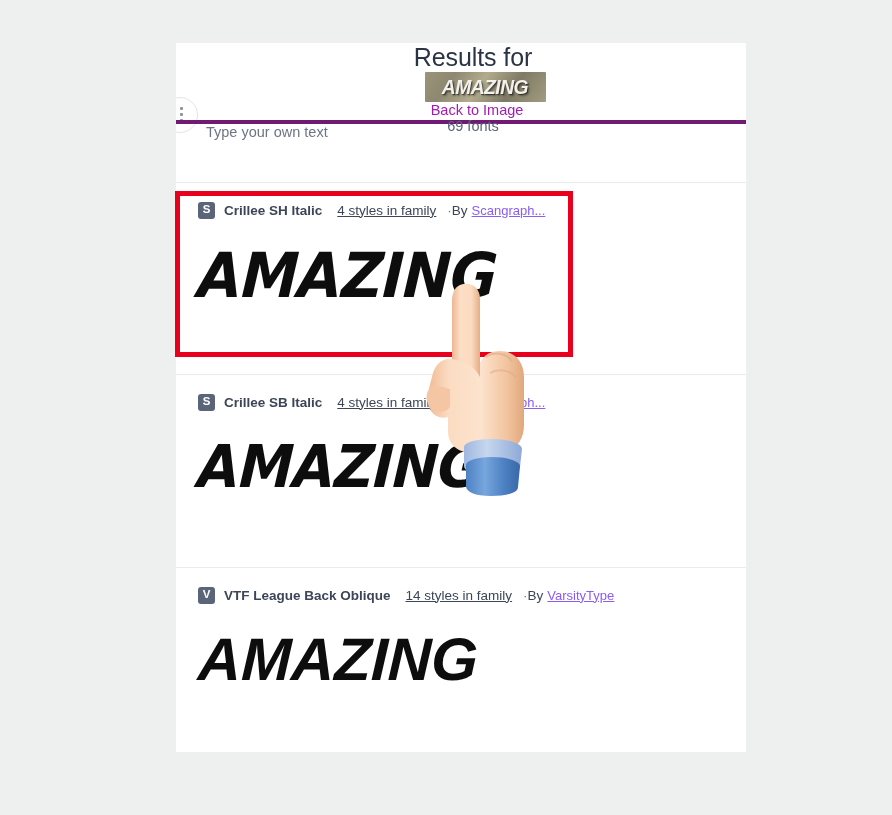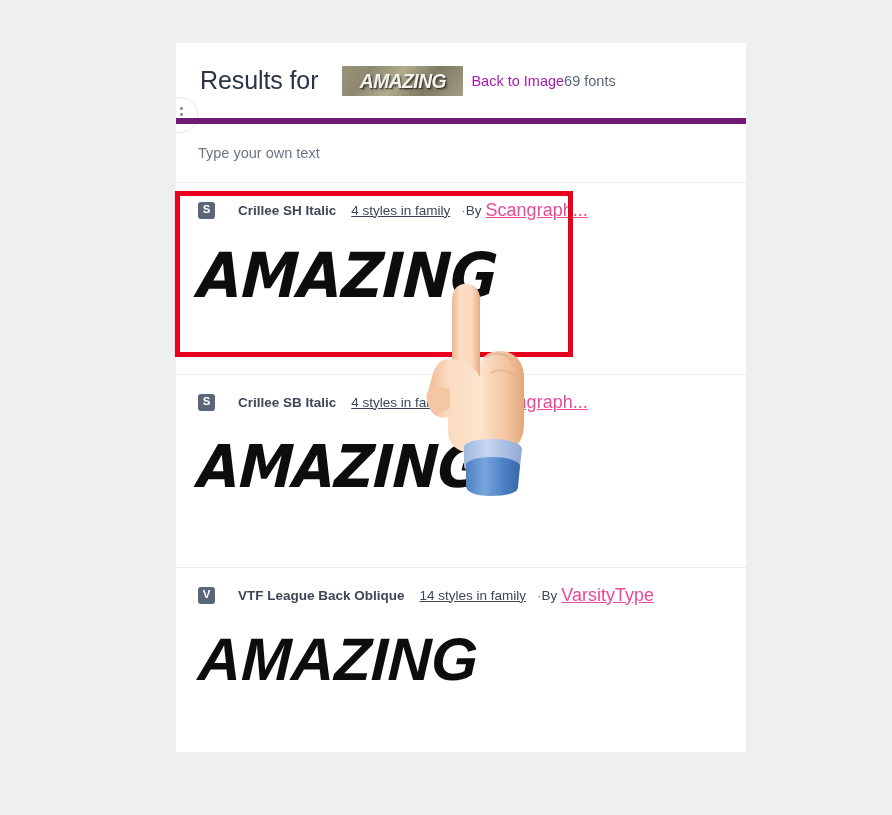--- a/index.html
+++ b/index.html
@@ -46,25 +46,26 @@
     height: 3px;
     background: #8a93a6;
     border-radius: 1px;
     box-shadow: 0 6px 0 #8a93a6, 0 12px 0 #8a93a6;
   }
 
   
   #results-header {
     position: relative;
     height: 81px;
-    border-bottom: 6px solid #701a75;
+    border-bottom: 4px solid #701a75;
     display: flex;
     align-items: center;
     padding-left: 24px;
     box-sizing: border-box;
+    flex-direction: column;
   }
   #page-title {
     font-size: 25px;
     color: #2b3445;
     font-weight: 400;
     letter-spacing: -0.1px;
     white-space: nowrap;
   }
   #query-thumb {
     margin-left: 24px;
@@ -102,22 +103,22 @@
     font-size: 14.5px;
     color: #59667a;
     white-space: nowrap;
   }
 
   
   #custom-text-row {
     height: 59px;
     border-bottom: 1px solid #ececec;
     display: flex;
-    align-items: center;
-    padding-left: 22px;
+    align-items: flex-start;
+    padding-left: 30px;
     box-sizing: border-box;
   }
   #custom-text-input {
     border: none;
     outline: none;
     background: transparent;
     font-family: "Liberation Sans", sans-serif;
     font-size: 14.5px;
     color: #2b3445;
     width: 420px;
@@ -153,21 +154,21 @@
     color: #ffffff;
     font-size: 11.5px;
     font-weight: bold;
     display: flex;
     align-items: center;
     justify-content: center;
     flex: none;
     line-height: 1;
   }
   .font-name {
-    margin-left: 23px;
+    margin-left: 9px;
     font-size: 13.5px;
     font-weight: bold;
     color: #3c4657;
   }
   .styles-link {
     margin-left: 15px;
     font-size: 13.5px;
     color: #3c4657;
     text-decoration: underline;
     text-align: right;
@@ -176,22 +177,22 @@
     margin-left: 11px;
     font-size: 13.5px;
     color: #6b7585;
   }
   .by-label {
     font-size: 13.5px;
     color: #3c4657;
   }
   .foundry-link {
     margin-left: 4px;
-    font-size: 18px;
-    color: #ec4899;
+    font-size: 13px;
+    color: #8b5cf6;
     text-decoration: underline;
   }
 
   .font-sample {
     margin-top: 26px;
     font-size: 62px;
     line-height: 1;
     color: #0d0d0d;
     white-space: nowrap;
     font-weight: bold;

